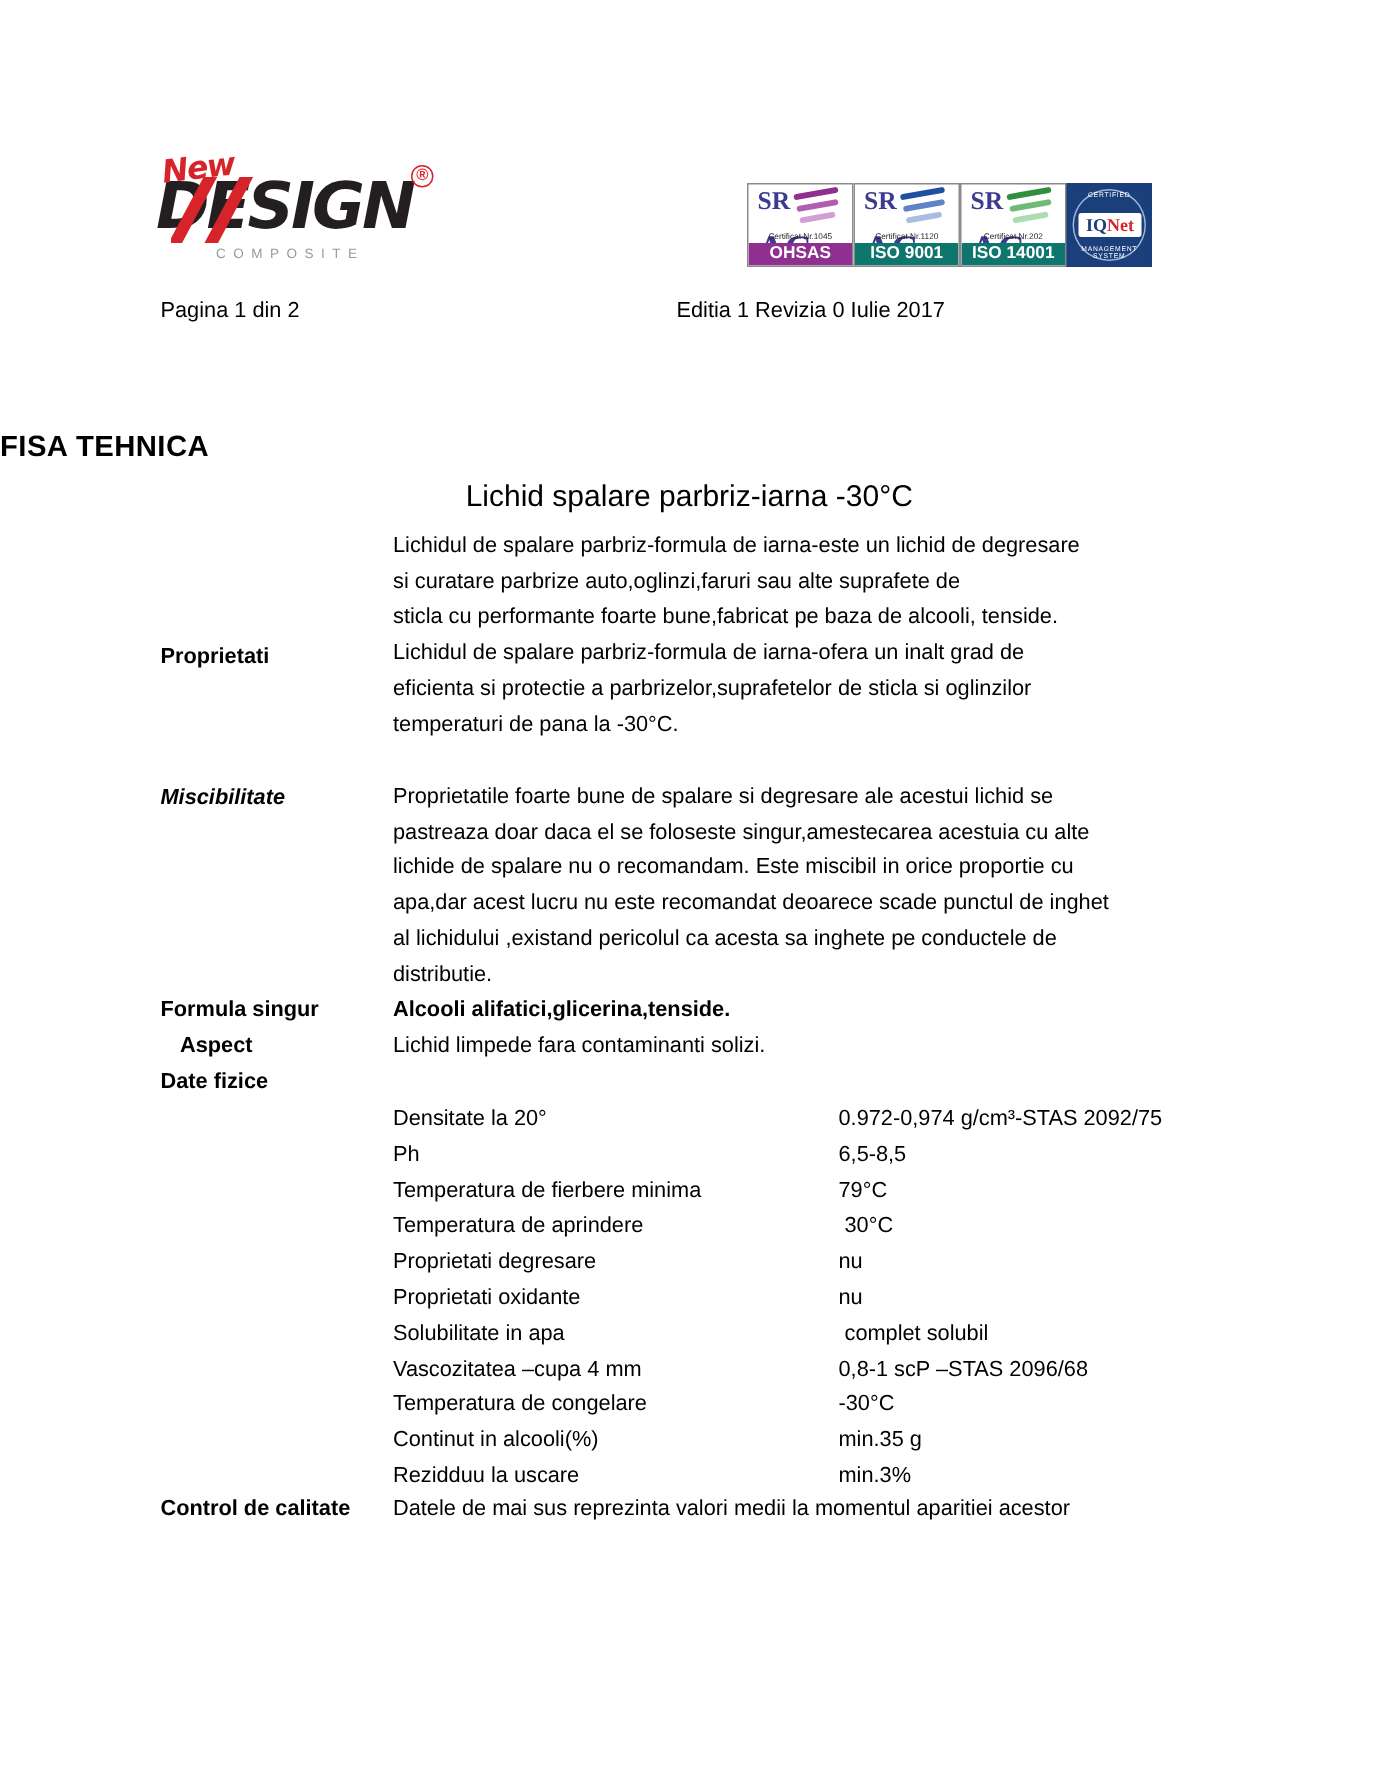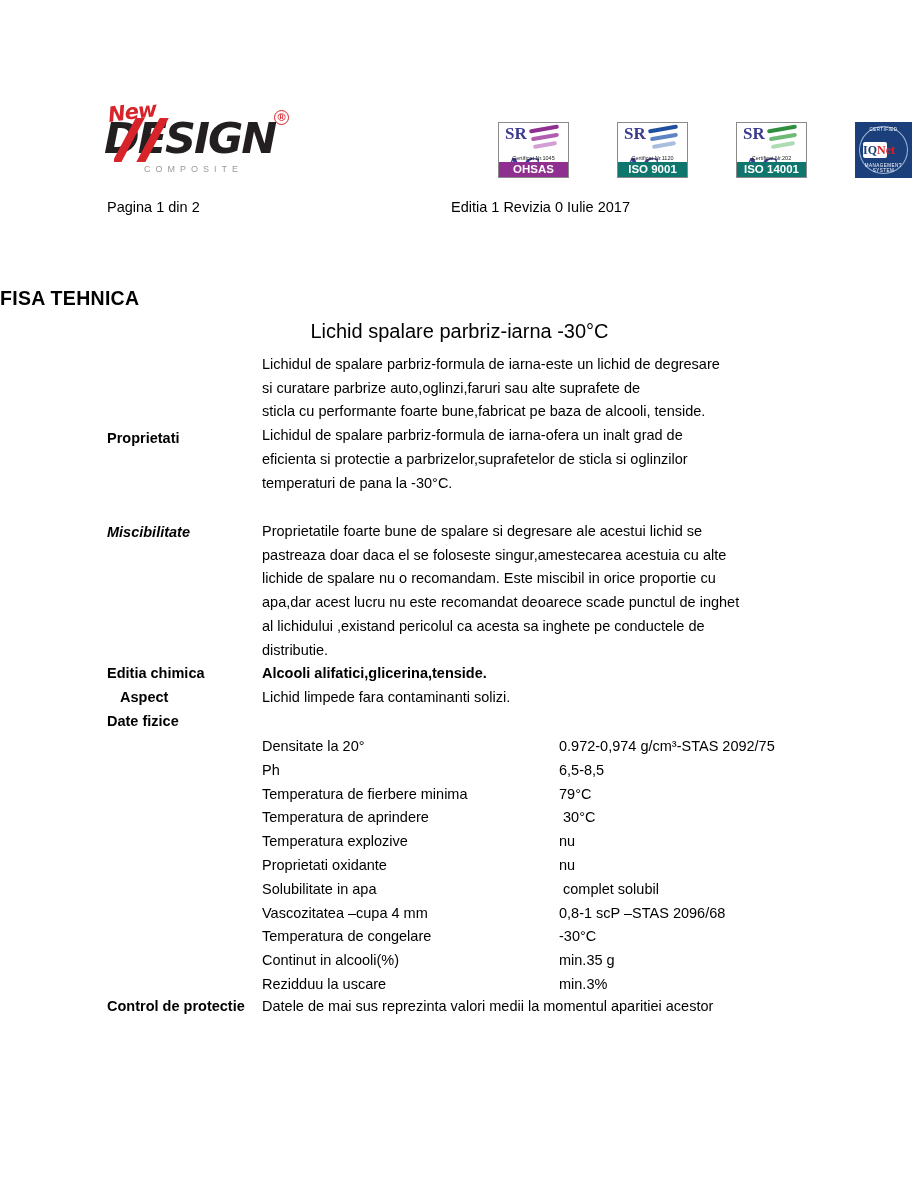--- a/index.html
+++ b/index.html
@@ -98,21 +98,20 @@
   }
 
   
   .certs {
     position: absolute;
     left: 498px;
     top: 122px;
     height: 56px;
     display: flex;
     align-items: flex-start;
-    gap: 48px;
   }
   .cert {
     width: 71px;
     height: 56px;
     position: relative;
     border: 1px solid #8a8a8a;
     box-sizing: border-box;
     background: #ffffff;
     margin-right: 0px;
     overflow: hidden;
@@ -215,21 +214,21 @@
     left: 0; right: 0; bottom: 4px;
     text-align: center;
     font-size: 4.5px;
     color: #ffffff;
     letter-spacing: 0.5px;
   }
   .iqnet .badge {
     position: absolute;
     left: 7px;
     top: 19px;
-    width: 24px;
+    width: 42px;
     height: 16px;
     background: #ffffff;
     border-radius: 2px;
     text-align: center;
     line-height: 16px;
     font-family: "Liberation Serif", serif;
     font-weight: bold;
     font-size: 12px;
     color: #1b3f7a;
   }
@@ -415,21 +414,21 @@
   <div class="label" style="top:524px;font-style:italic;">Miscibilitate</div>
   <div class="para" style="top:520px;">
     <div>Proprietatile foarte bune de spalare si degresare ale acestui lichid se</div>
     <div>pastreaza doar daca el se foloseste singur,amestecarea acestuia cu alte</div>
     <div>lichide de spalare nu o recomandam. Este miscibil in orice proportie cu</div>
     <div>apa,dar acest lucru nu este recomandat deoarece scade punctul de inghet</div>
     <div>al lichidului ,existand pericolul ca acesta sa inghete pe conductele de</div>
     <div>distributie.</div>
   </div>
 
-  <div class="label" style="top:665px;">Editia chimica</div>
+  <div class="label" style="top:665px;">Formula singur</div>
   <div class="value-bold" style="top:665px;">Alcooli alifatici,glicerina,tenside.</div>
 
   <div class="label" style="top:689px;margin-left:13px;">Aspect</div>
   <div class="value-plain" style="top:689px;">Lichid limpede fara contaminanti solizi.</div>
 
   <div class="label" style="top:713px;">Date fizice</div>
 
   <div class="phys">
     <div class="row">
       <span class="n">Densitate la 20°</span>
@@ -441,21 +440,21 @@
     </div>
     <div class="row">
       <span class="n">Temperatura de fierbere minima</span>
       <span class="v">79°C</span>
     </div>
     <div class="row">
       <span class="n">Temperatura de aprindere</span>
       <span class="v indent">30°C</span>
     </div>
     <div class="row">
-      <span class="n">Temperatura explozive</span>
+      <span class="n">Proprietati degresare</span>
       <span class="v">nu</span>
     </div>
     <div class="row">
       <span class="n">Proprietati oxidante</span>
       <span class="v">nu</span>
     </div>
     <div class="row">
       <span class="n">Solubilitate in apa</span>
       <span class="v indent">complet solubil</span>
     </div>
@@ -470,16 +469,16 @@
     <div class="row">
       <span class="n">Continut in alcooli(%)</span>
       <span class="v">min.35 g</span>
     </div>
     <div class="row">
       <span class="n">Rezidduu la uscare</span>
       <span class="v">min.3%</span>
     </div>
   </div>
 
-  <div class="control-label">Control de protectie</div>
+  <div class="control-label">Control de calitate</div>
   <div class="control-text">Datele de mai sus reprezinta valori medii la momentul aparitiei acestor</div>
 
 </div>
 
 </body></html>

